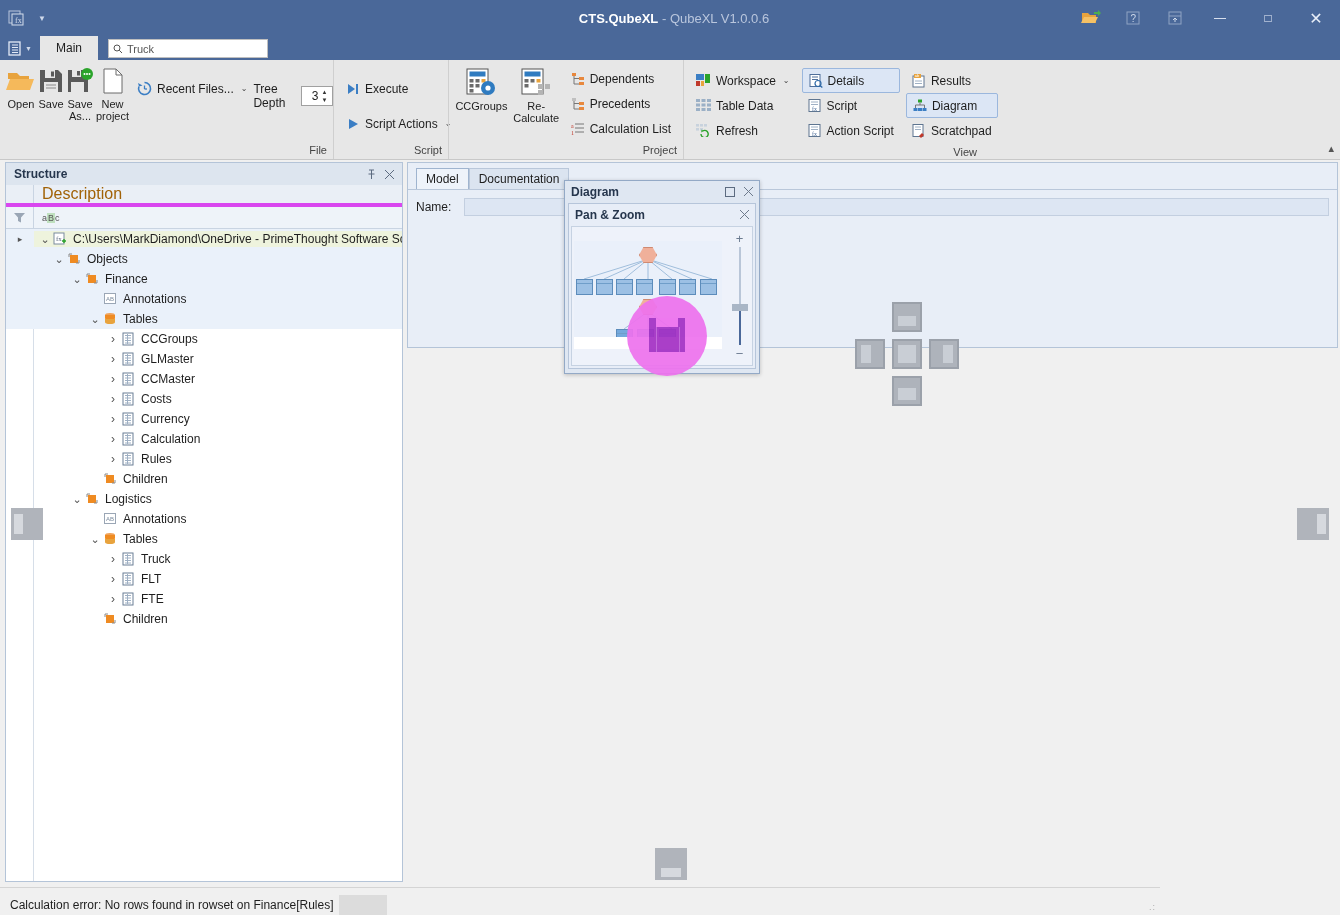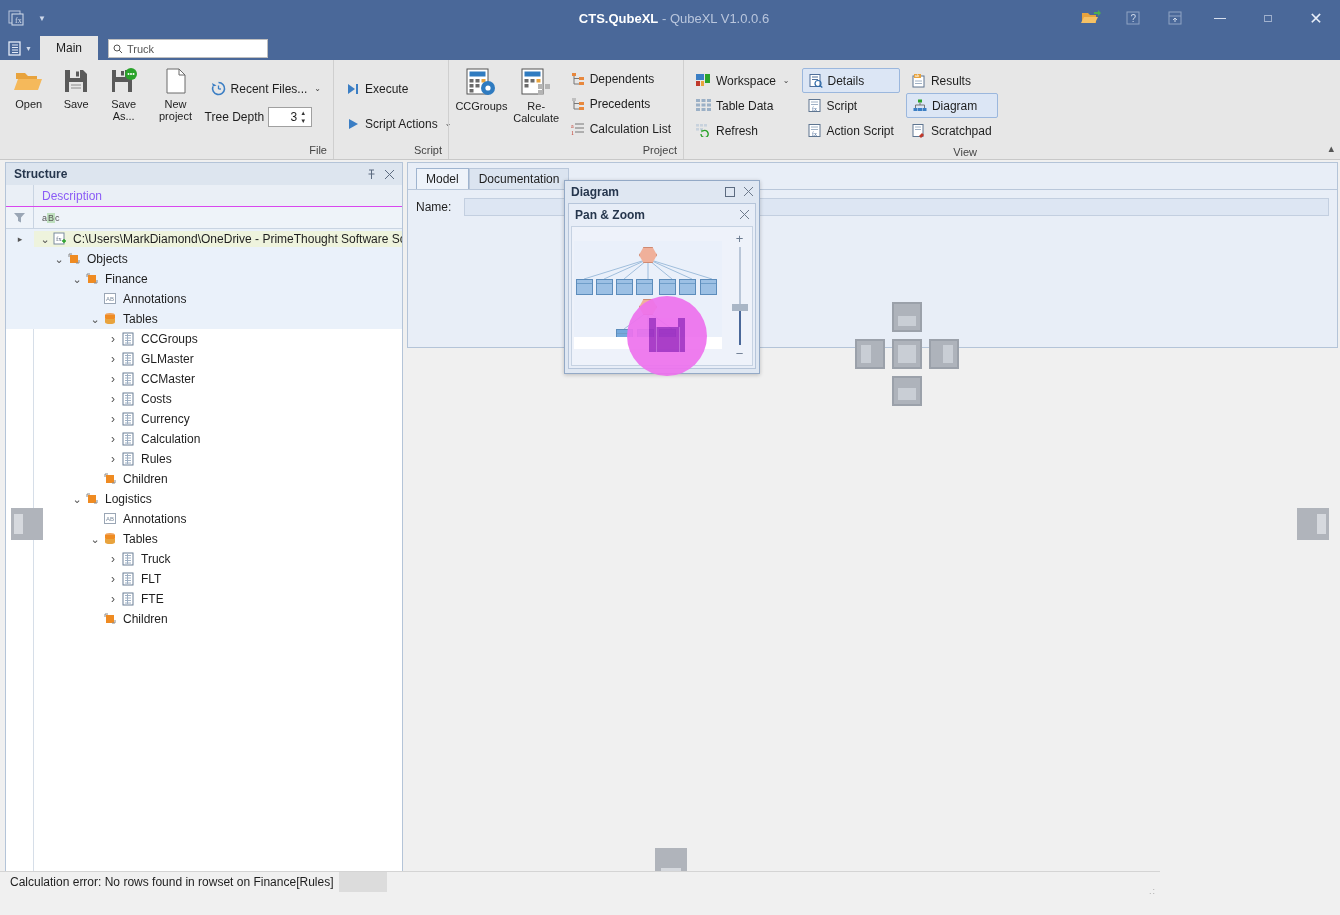--- a/index.html
+++ b/index.html
@@ -97,22 +97,22 @@
     background:#fff; border:1px solid #b4c4d8;
     display:flex; flex-direction:column;
   }
   .panel-head{
     height:22px; background:#dde5ef; display:flex; align-items:center;
     padding:0 4px 0 8px; font-size:12px; font-weight:bold; color:#26364d;
   }
   .panel-head .spacer{ flex:1; }
   .panel-btn{ width:18px; height:18px; display:flex; align-items:center; justify-content:center; color:#5c6b80; }
   .col-head{
-    height:22px; background:#eaeff6; border-bottom:1px solid #d946ef;
-    display:flex; align-items:center; font-size:12px; color:#8b5cf6;
+    height:22px; background:#eaeff6; border-bottom:4px solid #d946ef;
+    display:flex; align-items:center; font-size:16px; color:#a16207;
   }
   .col-head .gutter{ width:28px; height:100%; border-right:1px solid #c9d4e2; }
   .col-head .ctext{ padding-left:8px; }
   .filter-row{
     height:22px; background:#eef3f9; border-bottom:1px solid #c9d4e2;
     display:flex; align-items:center; font-size:11px; color:#666;
   }
   .filter-row .gutter{ width:28px; height:100%; border-right:1px solid #c9d4e2;
     display:flex; align-items:center; justify-content:center; color:#7b8persistent; }
   .filter-row .abc{ padding-left:8px; letter-spacing:0px; font-size:9px; color:#555; }
@@ -220,23 +220,23 @@
   .dragcursor .glyph:before{
     content:""; position:absolute; left:7px; top:0; width:22px; height:9px; background:#ef6fef;
   }
   .dragcursor .glyph:after{
     content:""; position:absolute; left:7px; top:9px; width:22px; height:25px;
     border-left:1px solid #c05fd8; border-right:1px solid #c05fd8;
   }
 
   
   .statusbar{
-    position:absolute; left:0; bottom:16px; width:1160px; height:28px;
+    position:absolute; left:0; bottom:0; width:1160px; height:28px;
     background:#f0f0f0; border-top:1px solid #d4d4d4;
-    display:flex; align-items:flex-start;
+    display:flex; align-items:flex-end;
   }
   .status-msg{
     margin-left:4px; height:20px; display:flex; align-items:center;
     padding:0 6px; font-size:12px; color:#1e1e1e;
   }
   .status-chip{ width:48px; height:20px; background:#dcdcdc; }
   .status-grip{ position:absolute; right:4px; bottom:3px; font-size:9px; color:#aaa; letter-spacing:1px; }
 </style>
 </head>
 <body>
@@ -338,21 +338,21 @@
         </svg>
         <span class="lbl">Save As...</span>
       </div>
       <div class="bigbtn w60">
         <svg width="22" height="26" viewBox="0 0 22 26">
           <path d="M2 1 h12 l6 6 v18 h-18 z" fill="#fff" stroke="#6b6b6b"></path>
           <path d="M14 1 v6 h6" fill="none" stroke="#6b6b6b"></path>
         </svg>
         <span class="lbl">New project</span>
       </div>
-      <div style="display:flex;flex-direction:column;padding-top:14px;">
+      <div style="display:flex;flex-direction:row;padding-top:14px;">
         <div class="smallbtn">
           <svg width="15" height="15" viewBox="0 0 15 15">
             <path d="M7.5 1.5 a6 6 0 1 1 -5.6 4" fill="none" stroke="#3b7ec4" stroke-width="1.6"></path>
             <path d="M1 2 l1 3.6 l3.6 -1" fill="#3b7ec4"></path>
             <line x1="7.5" y1="4.5" x2="7.5" y2="8" stroke="#3b7ec4" stroke-width="1.3"></line>
             <line x1="7.5" y1="8" x2="10" y2="8" stroke="#3b7ec4" stroke-width="1.3"></line>
           </svg>
           <span>Recent Files...</span>
           <span class="chev">⌄</span>
         </div>

